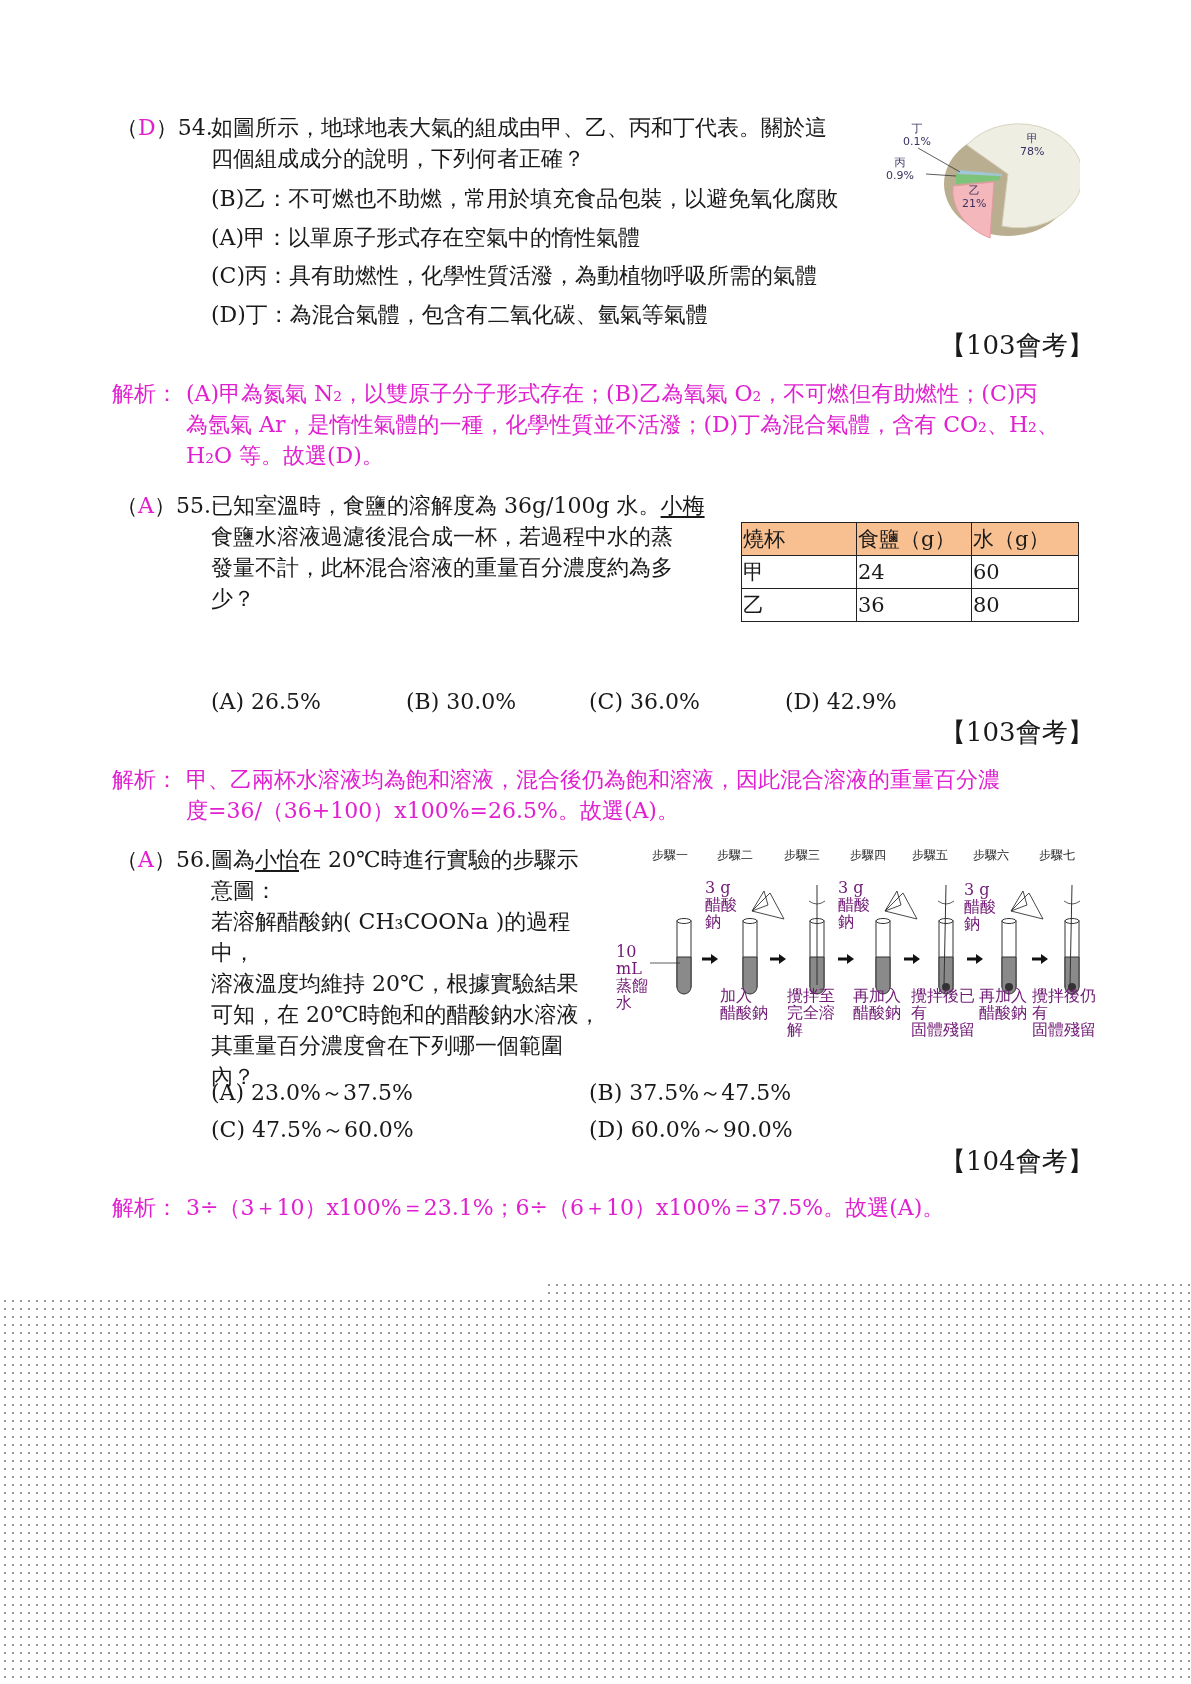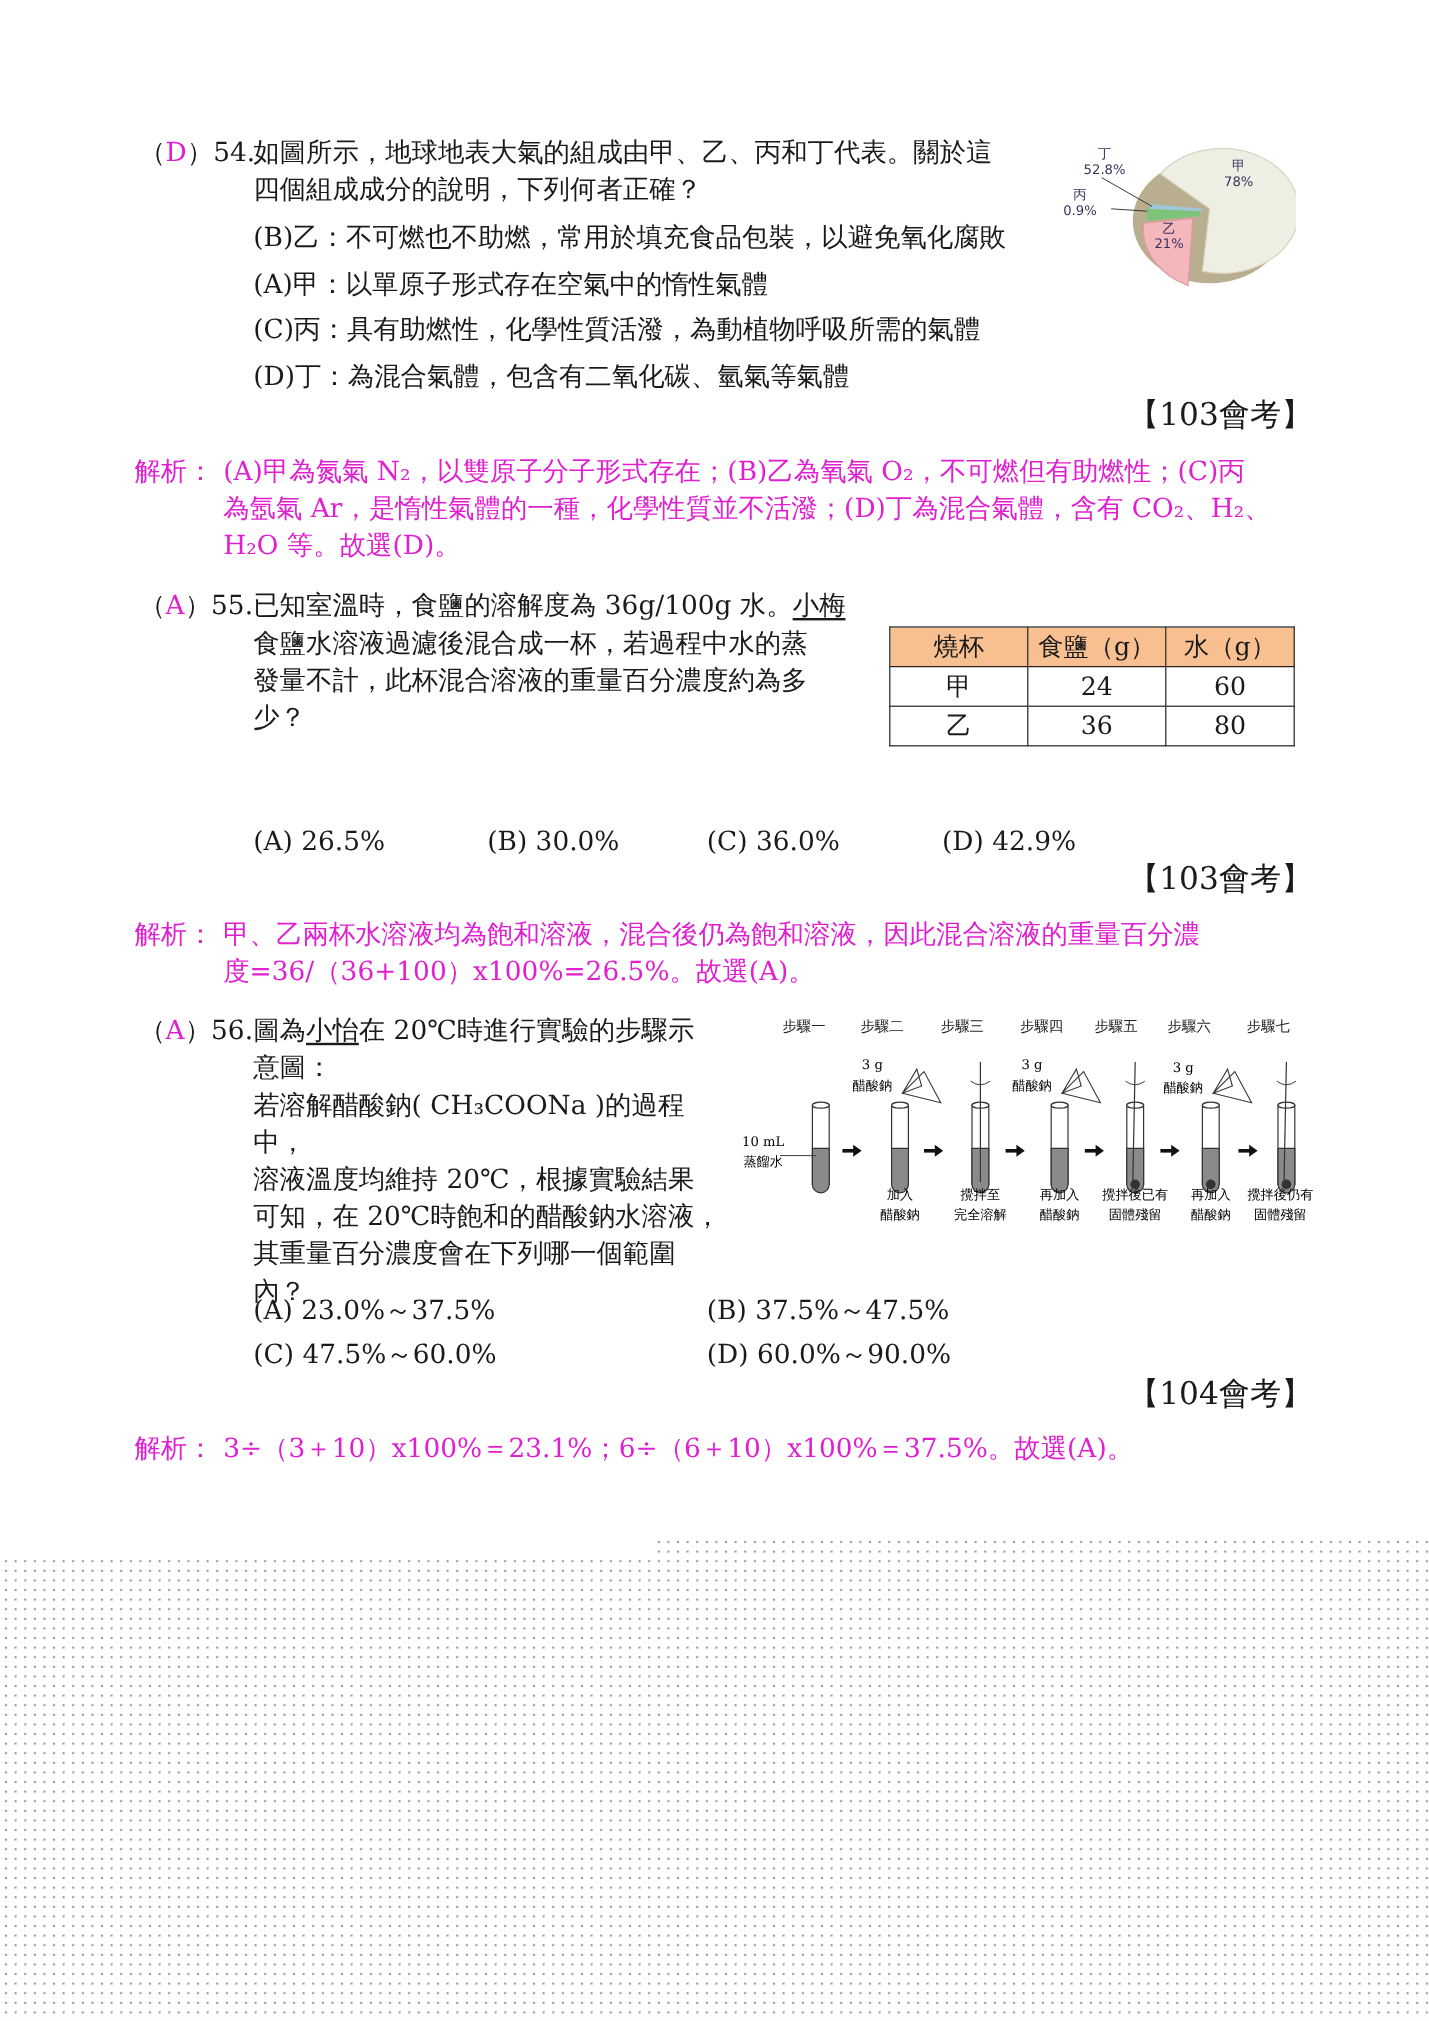--- a/index.html
+++ b/index.html
@@ -18,30 +18,30 @@
   
   .grid {
     background-image: radial-gradient(circle, #9a9a9a 0.9px, transparent 1.3px);
     background-size: 8px 8px;
     background-position: 1px 1px;
   }
 
   
   table.salt { border-collapse: collapse; font-size: 21px; }
   table.salt td, table.salt th {
-    border: 1.5px solid #222; height: 30px; text-align: center; font-weight: normal; padding: 1px; margin-top: 18px;
+    border: 1.5px solid #222; height: 30px; text-align: left; font-weight: normal; padding: 1px; margin-top: 18px;
   }
   table.salt th { background: #f8c090; }
 
   
   .pie-label { font-family: "DejaVu Sans", sans-serif; font-size: 11px; color: #3a3060; text-align: center; line-height: 13px; }
 
   
   .step-label { font-size: 12px; font-family: "DejaVu Serif", serif; color: #222; text-align: center; }
-  .cap { font-size: 11px; font-family: "DejaVu Serif", serif; color: #000000; text-align: center; line-height: 17px; }
+  .cap { font-size: 16px; font-family: "DejaVu Serif", serif; color: #701a75; line-height: 17px; }
 </style>
 </head>
 <body>
 
 <div class="abs q" style="left:116px;top:112px;">（<span class="ans-letter">D</span>）<span>54.</span></div>
 <div class="abs q" style="left:211px;top:112px;width:680px;">
   <div>如圖所示，地球地表大氣的組成由甲、乙、丙和丁代表。關於這</div>
   <div>四個組成成分的說明，下列何者正確？</div>
 </div>
 <div class="abs q" style="left:211px;top:180px;line-height:38.5px;width:690px;">
@@ -61,21 +61,21 @@
     <path d="M104 70 L63 74 A64 52 0 0 0 100 126 Z" fill="#f4b8bc" stroke="#e39aa0" stroke-width="1"></path>
 
     <path d="M110 64 L66 62 L66 72 L110 68 Z" fill="#7bc47a"></path>
 
     <path d="M112 62 L68 58 L68 62 L112 64 Z" fill="#9ec8d8"></path>
     <line x1="28" y1="36" x2="70" y2="60" stroke="#333" stroke-width="0.8"></line>
     <line x1="36" y1="62" x2="66" y2="64" stroke="#333" stroke-width="0.8"></line>
   </svg>
   <div class="abs pie-label" style="left:13px;top:10px;">
     <div>丁</div>
-      <div>52.8%</div>
+      <div>0.1%</div>
   </div>
   <div class="abs pie-label" style="left:-4px;top:44px;">
     <div>丙</div>
       <div>0.9%</div>
   </div>
   <div class="abs pie-label" style="left:130px;top:20px;">
     <div>甲</div>
       <div>78%</div>
   </div>
   <div class="abs pie-label" style="left:72px;top:72px;">

